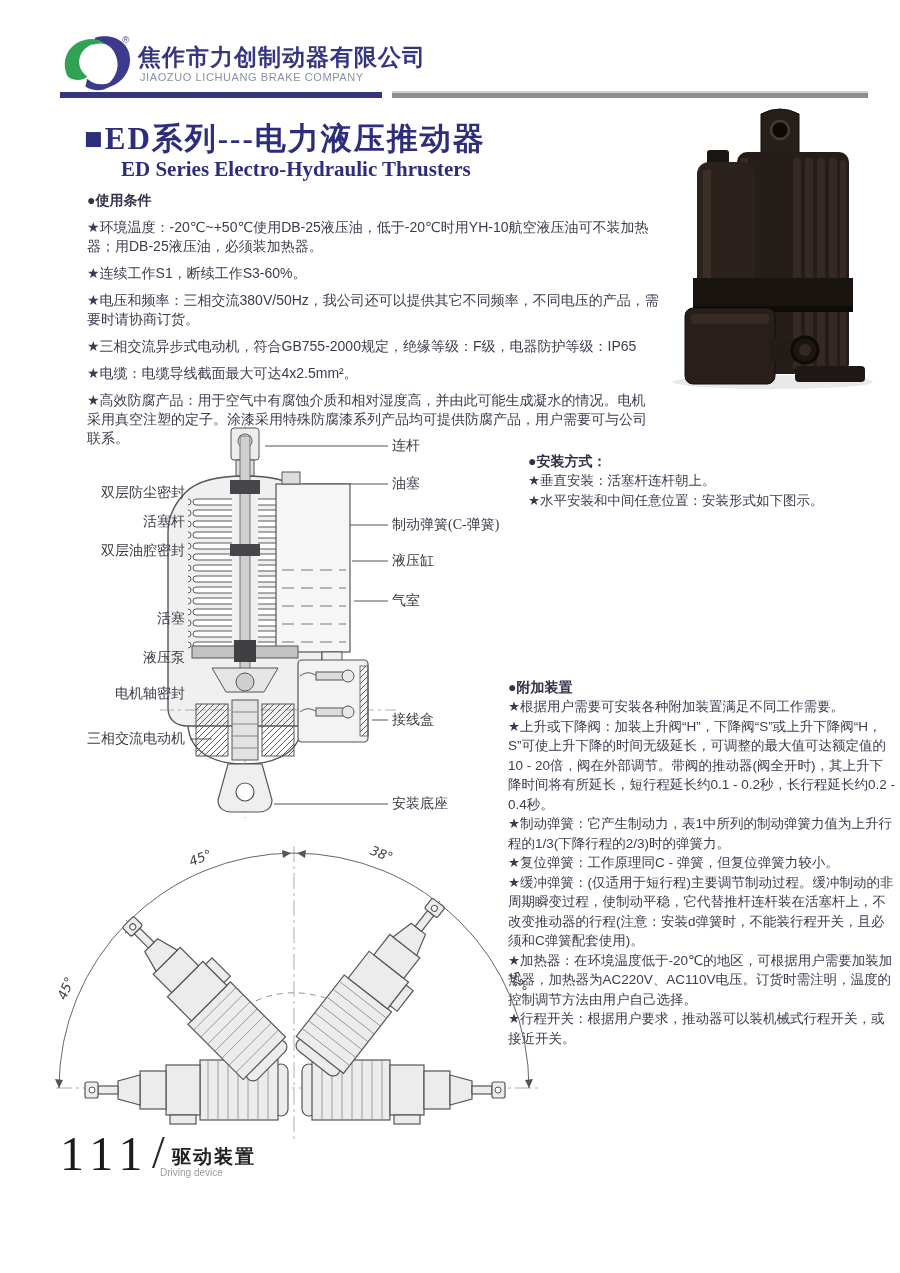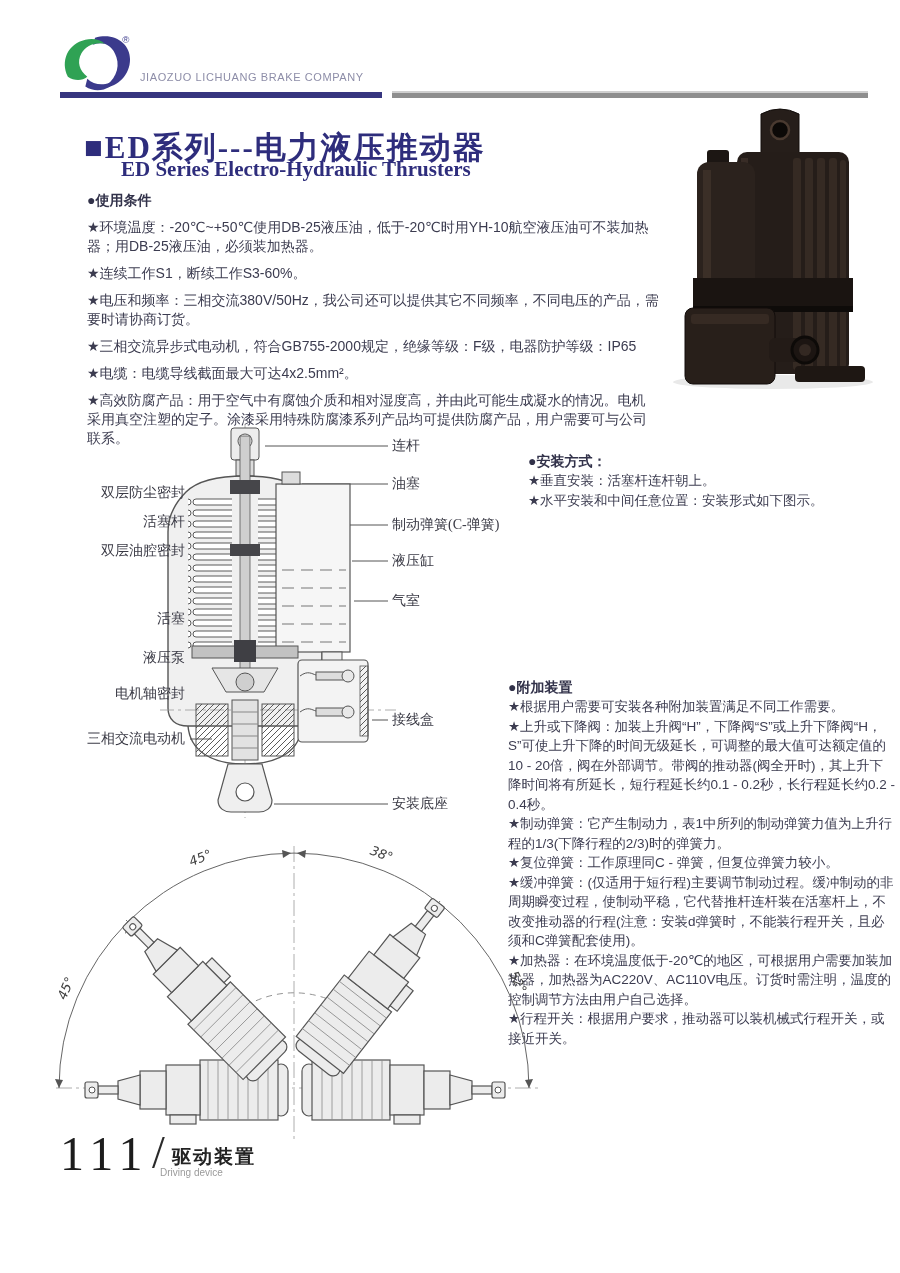--- a/index.html
+++ b/index.html
@@ -6,21 +6,21 @@
   .page{position:relative;width:900px;height:1273px;background:#ffffff;overflow:hidden;
         font-family:"Liberation Sans","DejaVu Sans",sans-serif;color:#3c3c50;}
   
   .logo{position:absolute;left:58px;top:32px;}
   .company-cn{position:absolute;left:138px;top:42px;font-size:23px;font-weight:bold;color:#36357f;letter-spacing:1px;white-space:nowrap;}
   .company-en{position:absolute;left:140px;top:71px;font-size:11px;color:#8d8da8;letter-spacing:0.6px;white-space:nowrap;}
   .rule-left{position:absolute;left:60px;top:92px;width:322px;height:6px;background:#36357f;}
   .rule-right{position:absolute;left:392px;top:91px;width:476px;height:7px;background:linear-gradient(#cfcfcf 0 2px,#8e8e8e 2px 100%);}
   
   .title-main{position:absolute;left:84px;top:118px;font-family:"Liberation Serif","DejaVu Serif",serif;
-              font-size:31px;font-weight:bold;color:#2e2d7c;letter-spacing:2px;white-space:nowrap;margin-top:9px;}
+              font-size:31px;font-weight:bold;color:#2e2d7c;letter-spacing:2px;white-space:nowrap;}
   .title-sub{position:absolute;left:121px;top:157px;font-family:"Liberation Serif","DejaVu Serif",serif;
              font-size:21px;font-weight:bold;color:#2e2d7c;white-space:nowrap;}
   
   .sec-h{margin:0;font-size:14px;font-weight:bold;color:#32324a;line-height:19px;}
   .usage{position:absolute;left:79px;top:183px;width:588px;font-size:14px;line-height:19px;}
   .usage p{margin:8px;}
   .install{position:absolute;left:528px;top:452px;width:388px;font-size:13.5px;line-height:19.5px;}
   .install p{margin:0;}
   .attach{position:absolute;left:508px;top:678px;width:388px;font-size:13.5px;line-height:19.5px;}
   .attach p{margin:0;}
@@ -50,20 +50,21 @@
 <div class="page">
 
   <div class="logo">
     <svg width="78" height="68" viewBox="0 0 80 70">
       <path d="M38,6 C58,0 74,12 74,28 C74,44 62,56 46,58 C58,50 64,38 60,26 C56,13 46,9 36,13 Z" fill="#3b3a8c"></path>
       <path d="M10,46 C2,30 10,12 28,8 C36,6 44,8 48,12 C38,10 28,14 24,22 C19,31 22,40 30,46 C24,51 16,50 10,46 Z" fill="#2fa254"></path>
       <path d="M30,48 C38,56 52,56 60,47 C56,59 40,64 28,56 Z" fill="#3b3a8c"></path>
       <text x="66" y="11" font-size="10" fill="#3b3a8c">®</text>
     </svg>
   </div>
+  <div class="company-cn">焦作市力创制动器有限公司</div>
   <div class="company-en">JIAOZUO LICHUANG BRAKE COMPANY</div>
   <div class="rule-left"></div>
   <div class="rule-right"></div>
 
   <div class="title-main">■ED系列---电力液压推动器</div>
   <div class="title-sub">ED Series Electro-Hydraulic Thrusters</div>
 
   <div class="usage">
     <p class="sec-h">●使用条件</p>
     <p>★环境温度：-20℃~+50℃使用DB-25液压油，低于-20℃时用YH-10航空液压油可不装加热器；用DB-25液压油，必须装加热器。</p>

